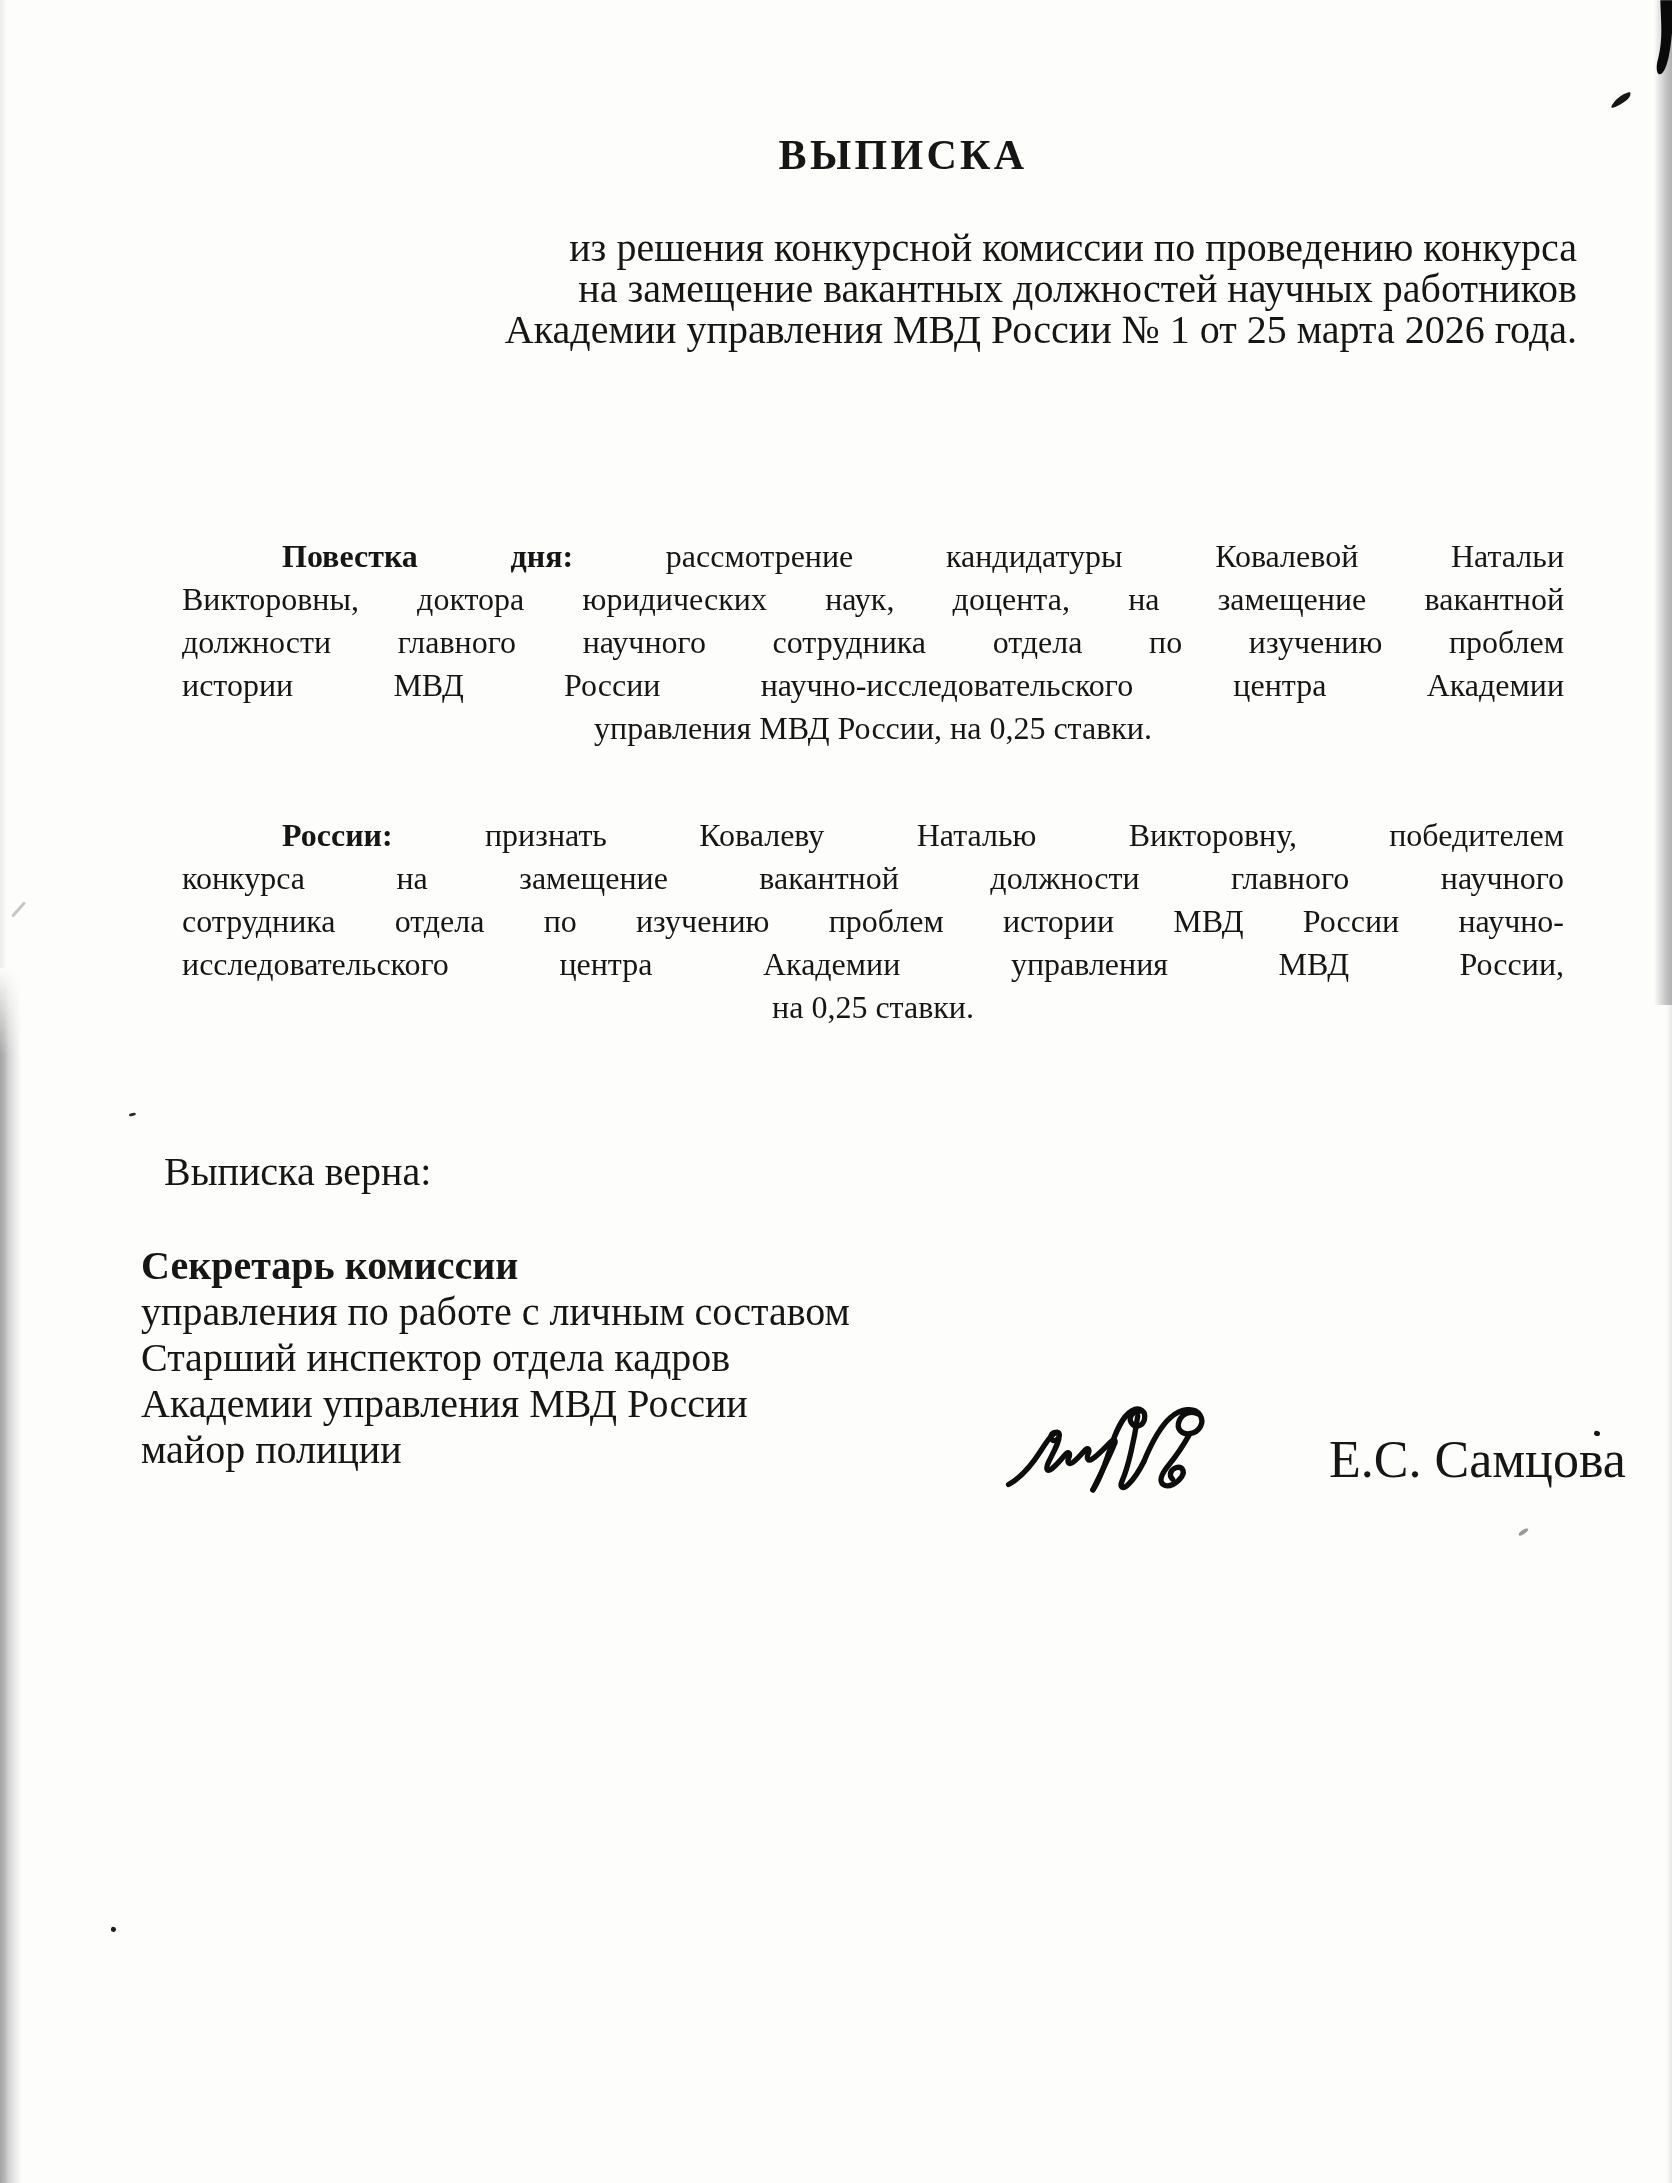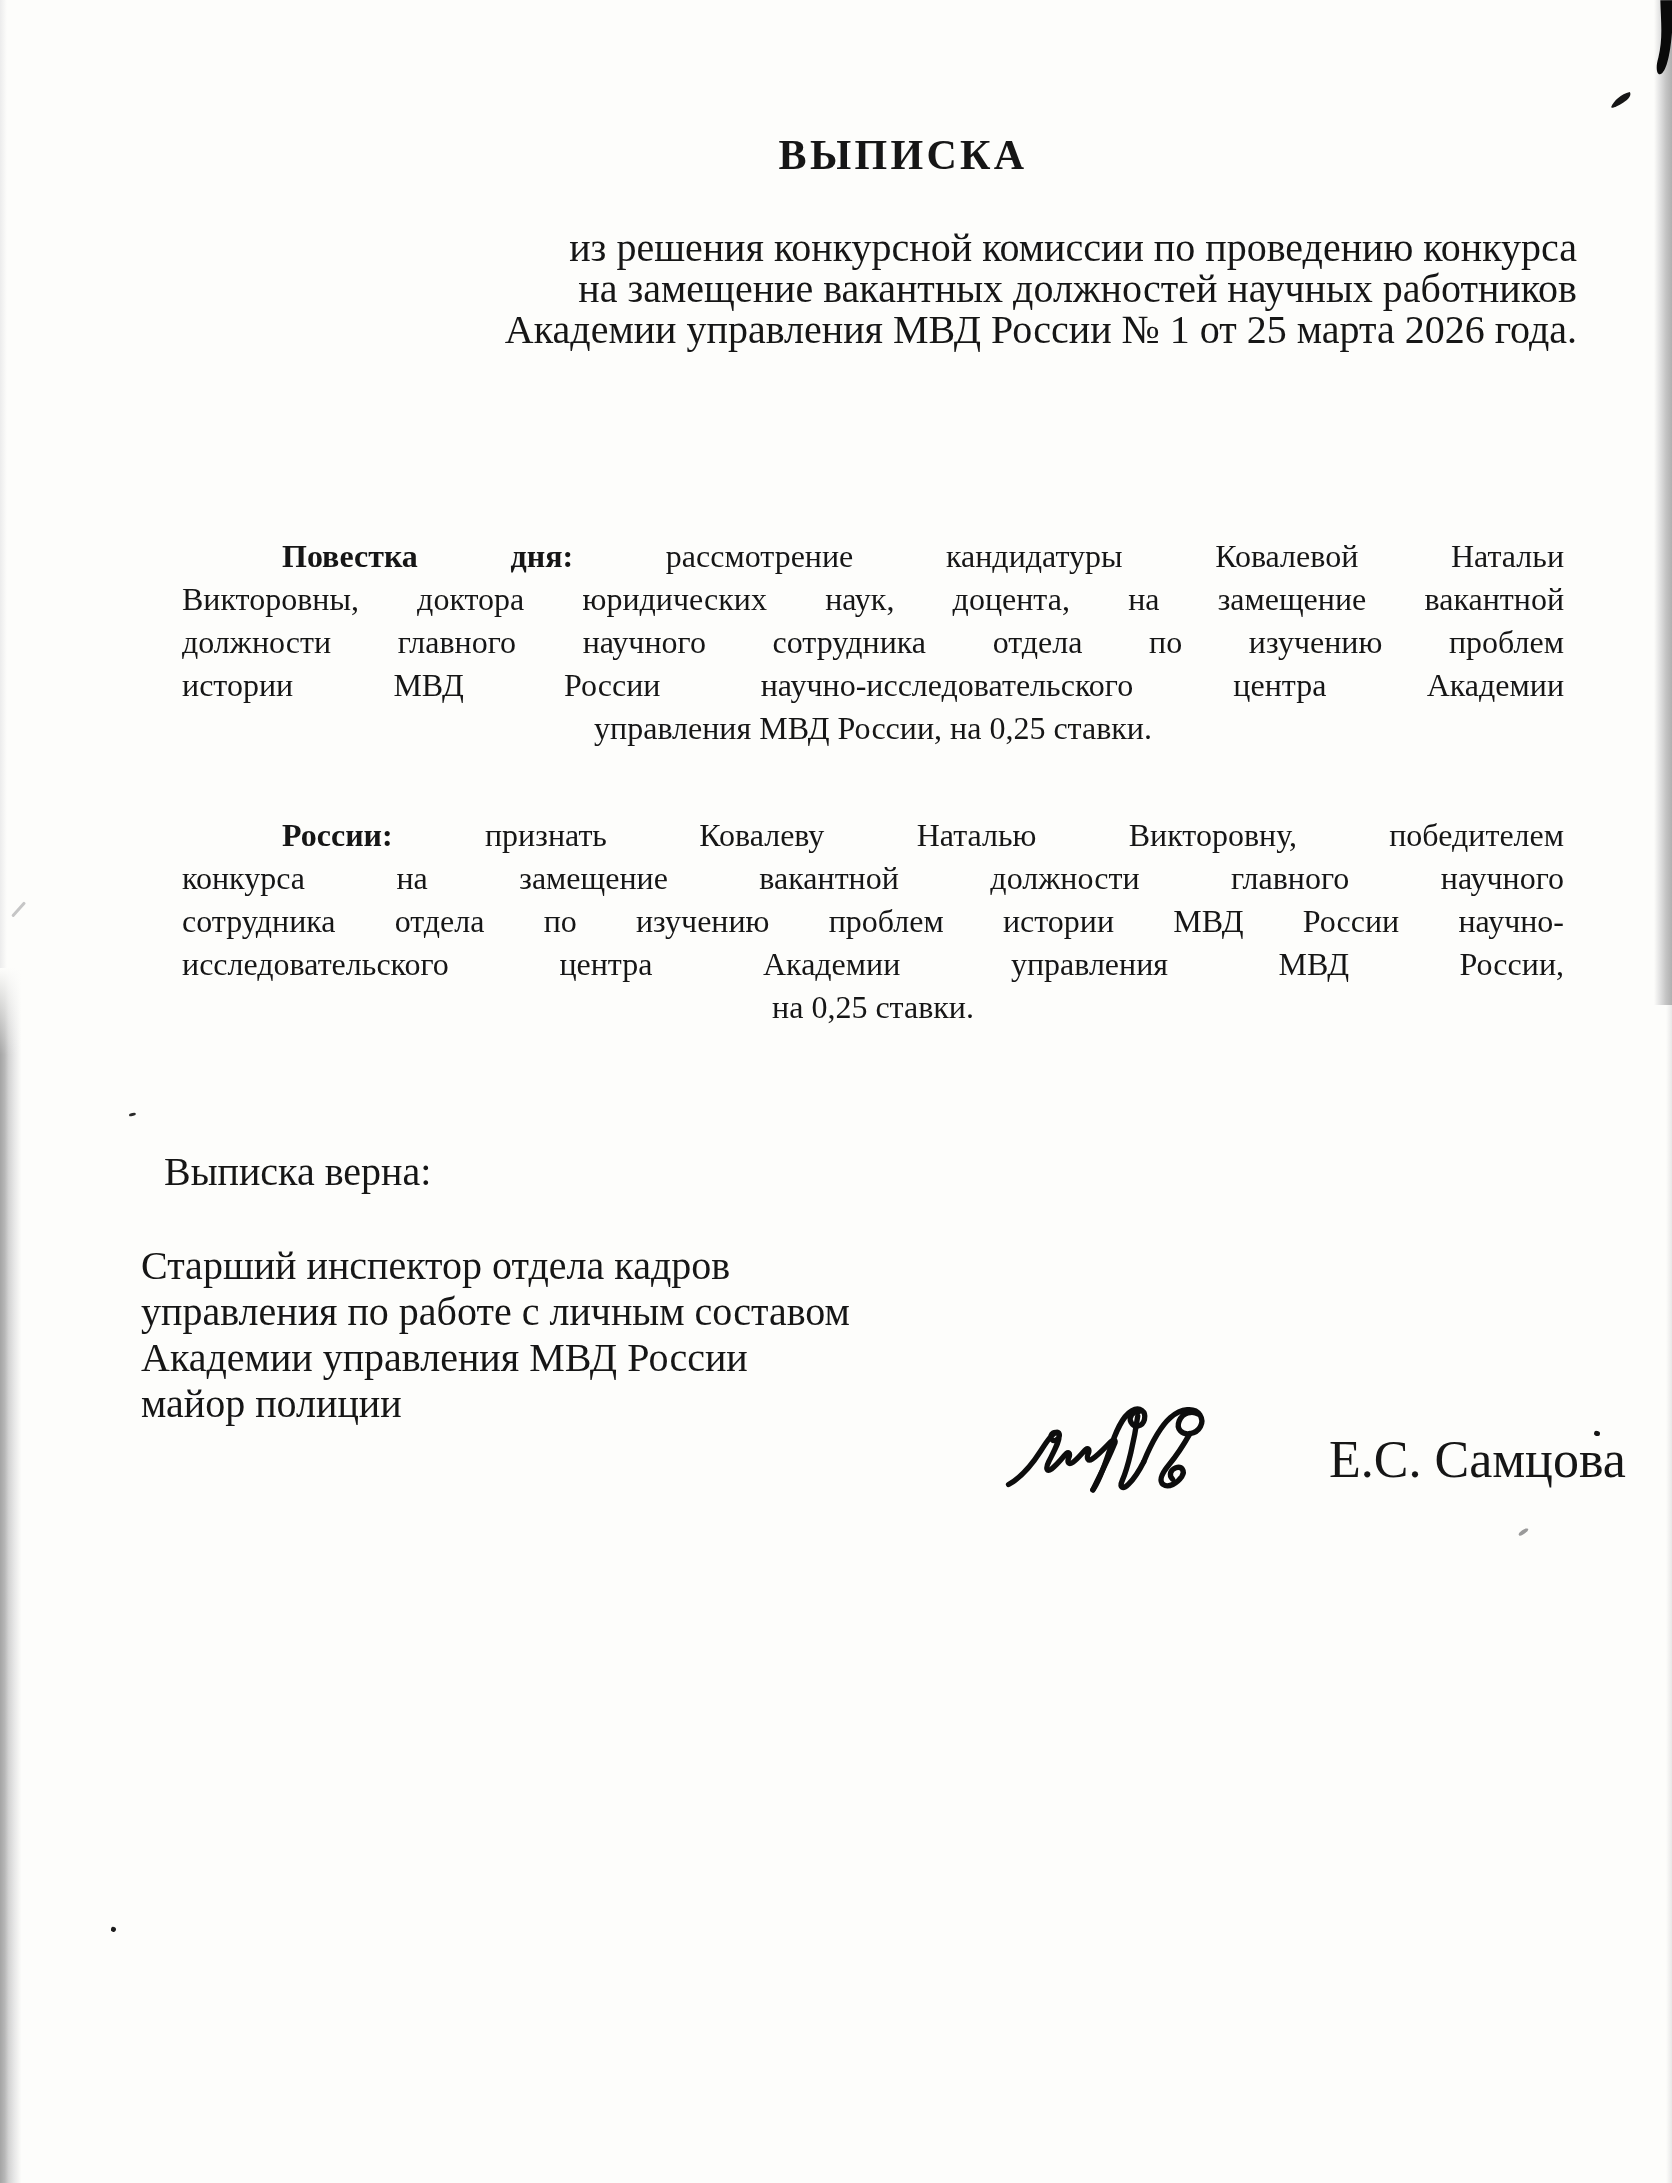--- a/index.html
+++ b/index.html
@@ -122,22 +122,23 @@
     <div class="jline indent"><span class="lead">России:</span> <span>признать Ковалеву Наталью Викторовну, победителем</span></div>
     <div class="jline">конкурса на замещение вакантной должности главного научного</div>
     <div class="jline">сотрудника отдела по изучению проблем истории МВД России научно-</div>
     <div class="jline">исследовательского центра Академии управления МВД России,</div>
     <div class="line-last">на 0,25 ставки.</div>
   </div>
 
   <div class="certify">Выписка верна:</div>
 
   <div class="signatory">
+    <div class="role-title">Секретарь комиссии</div>
+    <div>управления по работе с личным составом</div>
     <div>Старший инспектор отдела кадров</div>
-    <div>управления по работе с личным составом</div>
     <div>Академии управления МВД России</div>
     <div>майор полиции</div>
   </div>
 
   <svg class="signature-svg" width="268" height="174" viewBox="0 0 400 260">
     <g fill="none" stroke="#0d0d0d" stroke-width="8" stroke-linecap="round" stroke-linejoin="round">
       <path d="M26 186 C44 176 60 158 74 136 C84 120 96 103 101 109 C105 115 95 125 90 118 C86 111 97 104 101 111 C104 119 94 136 86 152 C81 162 83 168 90 163 C99 156 106 147 111 141 C115 136 119 139 116 146 C113 153 116 157 122 153 C129 148 135 140 140 135 C144 130 148 133 145 140 C142 147 145 152 151 148 C160 142 170 131 179 122 C184 117 187 120 184 126 C176 146 163 172 152 194"></path>
       <path d="M152 194 C160 183 168 162 176 138 C186 107 196 84 210 76 C222 69 232 77 229 89 C226 100 214 102 209 93 C205 85 212 76 221 77"></path>
       <path d="M219 84 C214 120 204 162 196 180 C191 191 197 194 205 186 C214 177 222 164 228 152"></path>
       <path d="M228 152 C238 128 252 100 268 86 C284 72 304 70 312 82 C319 93 312 108 297 110 C285 112 276 103 281 91 C286 79 300 75 310 81"></path>

